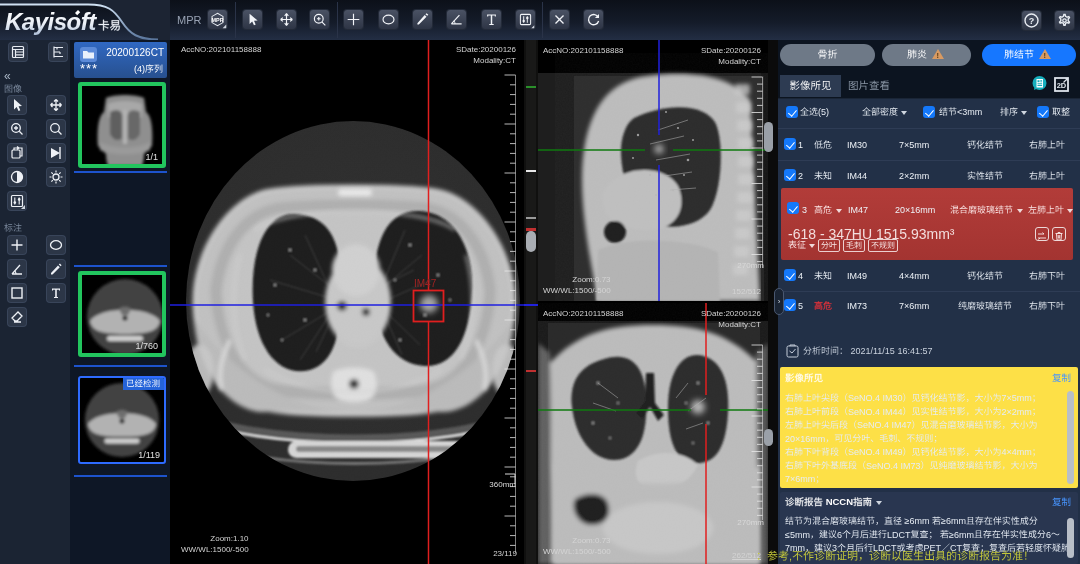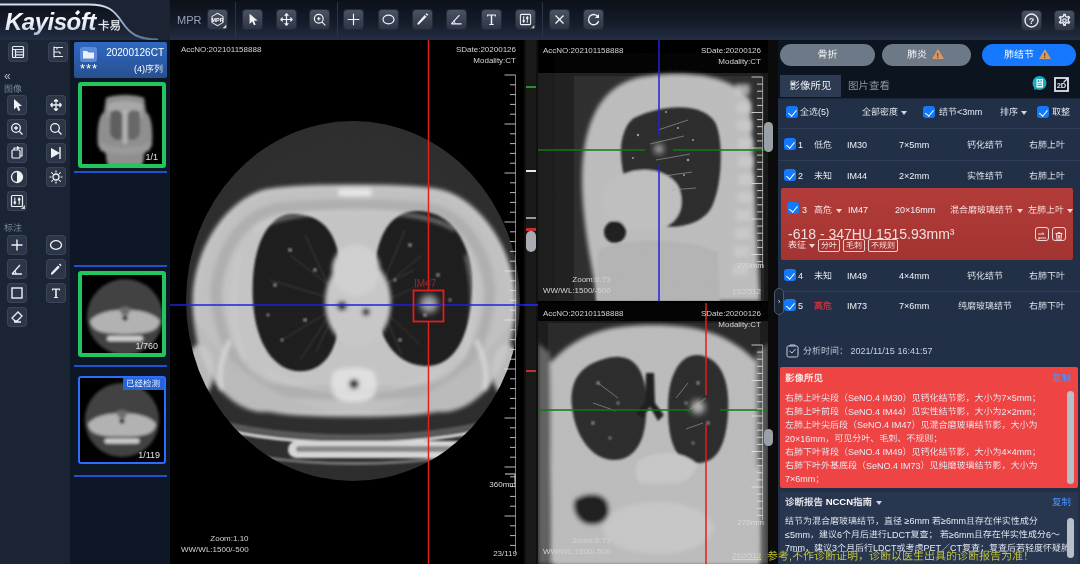--- a/index.html
+++ b/index.html
@@ -986,21 +986,21 @@
     <svg width="132" height="12" style="position:absolute;overflow:visible;left:25px;top:306px;">
         <g transform="translate(0.00,7.92) scale(0.009000,-0.009000)" fill="#c9d1dd">
           <use href="#q54" x="0"></use>
           <use href="#q60" x="1000"></use>
           <use href="#q61" x="2000"></use>
           <use href="#q62" x="3000"></use>
           <use href="#q63" x="4000"></use>
         </g>
         <text x="45.00" y="7.92" font-size="9.00px" fill="#c9d1dd" font-family="Liberation Sans" xml:space="preserve"> 2021/11/15 16:41:57</text>
       </svg>
-    <div class="abs" style="left:2px; top:327px; width:298px; height:121px; background:#ef4444; border-radius:2px;">
+    <div class="abs" style="left:2px; top:327px; width:298px; height:121px; background:#fde047; border-radius:2px;">
       <svg width="40" height="12" style="position:absolute;overflow:visible;left:5px;top:6px;">
           <g transform="translate(0.00,8.36) scale(0.009500,-0.009500)" fill="#ffffff" stroke="#ffffff" stroke-width="28">
             <use href="#q18" x="0"></use>
             <use href="#q3" x="1000"></use>
             <use href="#q19" x="2000"></use>
             <use href="#q20" x="3000"></use>
           </g>
         </svg>
       <svg width="21" height="12" style="position:absolute;overflow:visible;right:6px;top:6px;">
           <g transform="translate(1.00,8.36) scale(0.009500,-0.009500)" fill="#4795ff">

